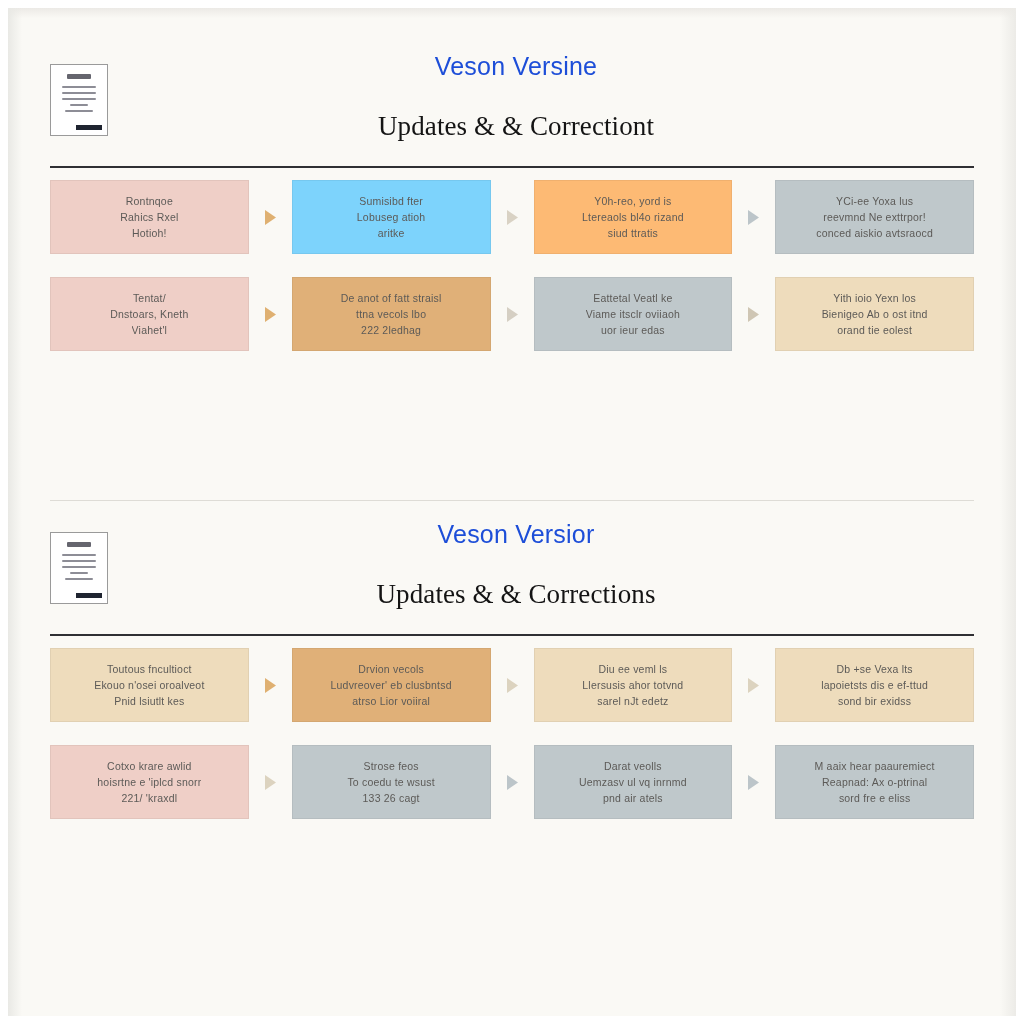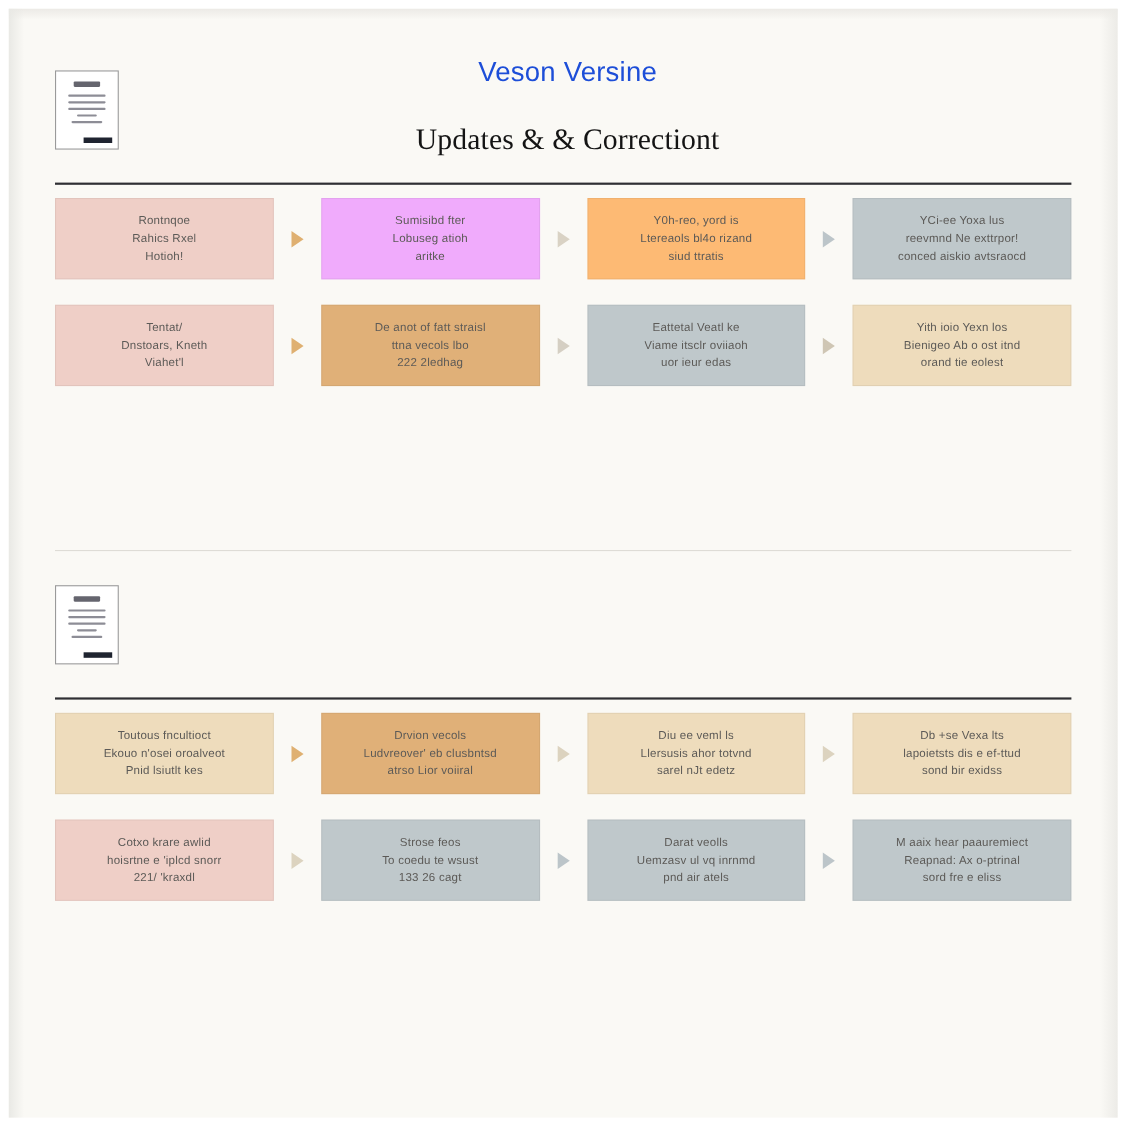--- a/index.html
+++ b/index.html
@@ -212,21 +212,21 @@
         <div class="card" style="background:#efcfc7">
           <span class="ln">Rontnqoe</span>
           <span class="ln">Rahics Rxel</span>
           <span class="ln">Hotioh!</span>
         </div>
         <div class="arrow">
           <svg width="15" height="17" viewBox="0 0 15 17">
               <polygon points="2,1 13,8.5 2,16" fill="#dfb071"></polygon>
             </svg>
         </div>
-        <div class="card" style="background:#f0abfc">
+        <div class="card" style="background:#7dd3fc">
           <span class="ln">Sumisibd fter</span>
           <span class="ln">Lobuseg atioh</span>
           <span class="ln">aritke</span>
         </div>
         <div class="arrow">
           <svg width="15" height="17" viewBox="0 0 15 17">
               <polygon points="2,1 13,8.5 2,16" fill="#d9d2c4"></polygon>
             </svg>
         </div>
         <div class="card" style="background:#fdba74">
@@ -292,20 +292,24 @@
     <div class="section-header">
       <div class="doc-icon">
         <div class="doc-title"></div>
         <div class="doc-line l1"></div>
         <div class="doc-line l2"></div>
         <div class="doc-line l3"></div>
         <div class="doc-line l4"></div>
         <div class="doc-line l5"></div>
         <div class="doc-bar"></div>
       </div>
+      <div class="titles">
+        <div class="title-main">Veson Versior</div>
+        <div class="title-sub">Updates &amp; &amp; Corrections</div>
+      </div>
       <div class="rule" style="top:128px"></div>
     </div>
     <div class="rows">
 
       <div class="row">
         <div class="card" style="background:#eedcbc">
           <span class="ln">Toutous fncultioct</span>
           <span class="ln">Ekouo n'osei oroalveot</span>
           <span class="ln">Pnid lsiutlt kes</span>
         </div>

